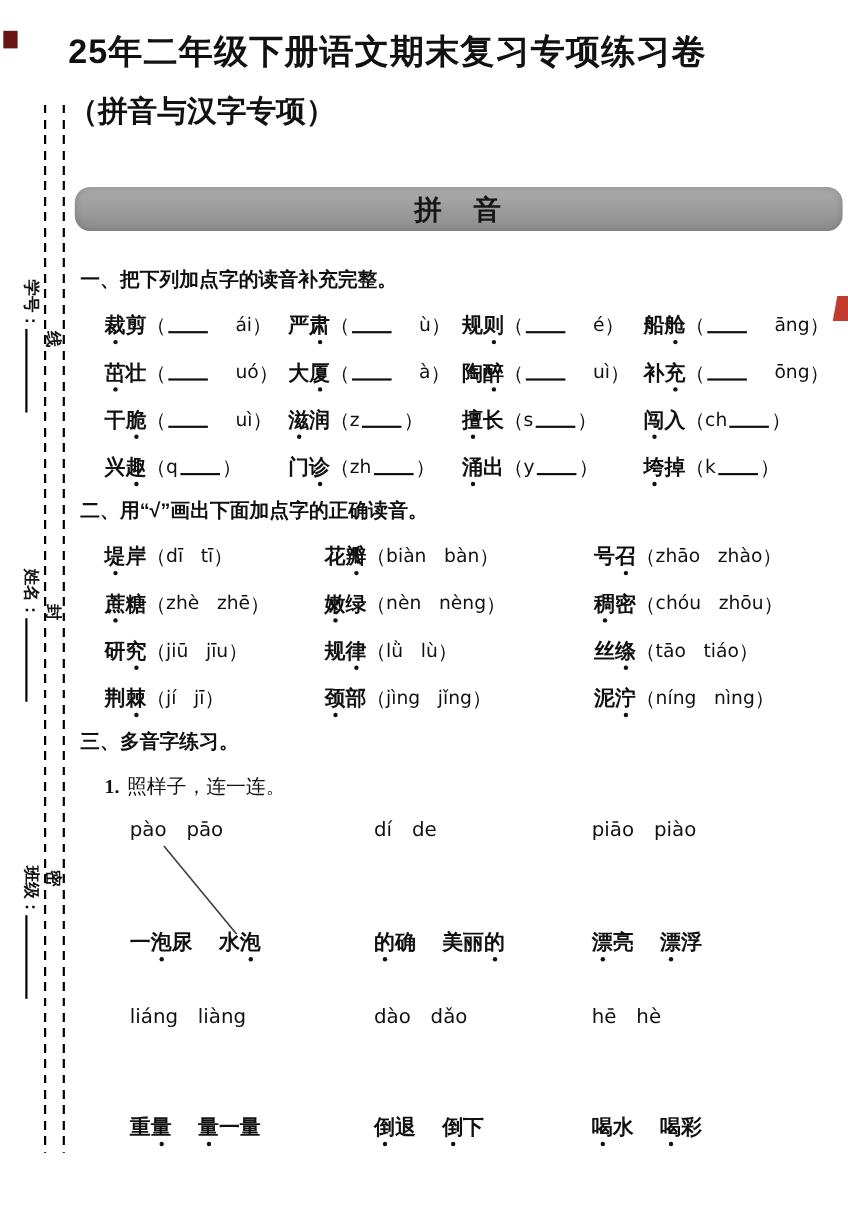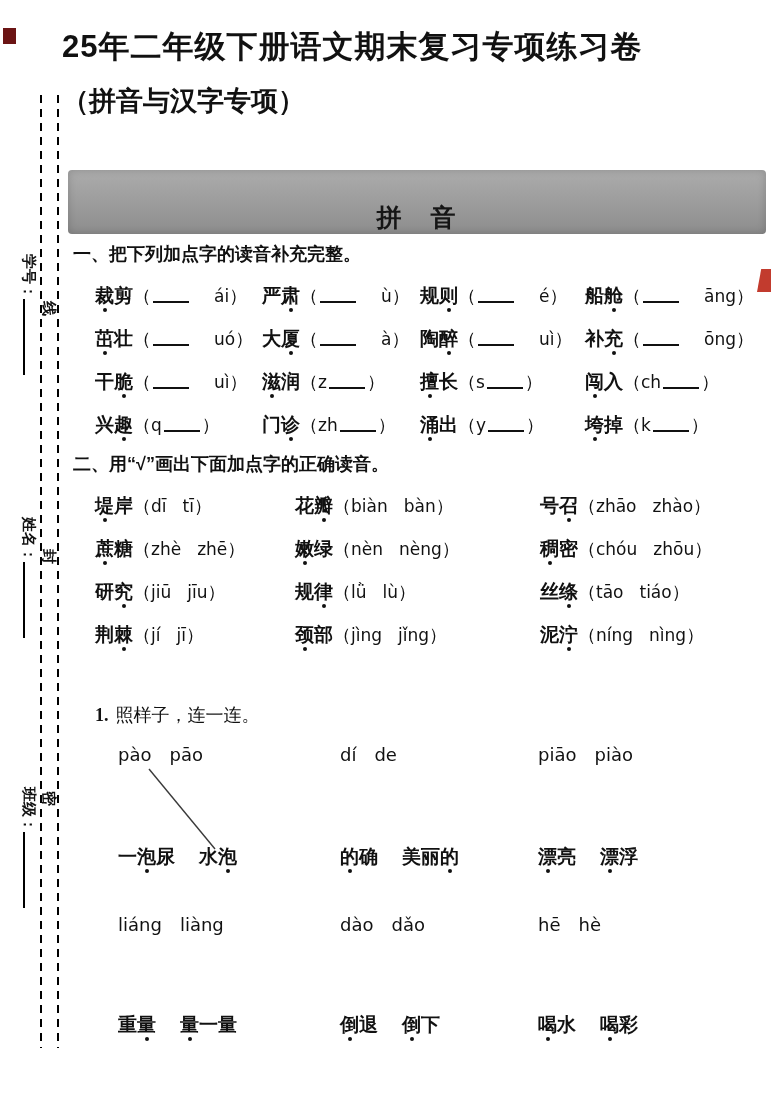--- a/index.html
+++ b/index.html
@@ -10,23 +10,23 @@
   
   .hdr{position:absolute;left:62px;right:4px;top:0;text-align:left}
   .title{margin-top:26px;font-size:31px;font-weight:bold;letter-spacing:1px}
   .subtitle{margin-top:15px;font-size:27px;font-weight:bold}
   .info{margin-top:17px;font-size:17px;font-weight:bold}
   .info .seg{margin:0 10px}
   .blank{display:inline-block;border-bottom:2px solid #111;height:13px;vertical-align:-2px}
   .info-blank{width:46px;margin-left:1px}
 
   
-  .banner{position:absolute;left:68px;top:170px;width:698px;height:64px;border-radius:4px;
+  .banner{position:absolute;left:68px;top:170px;width:698px;height:40px;border-radius:14px;
           background:linear-gradient(180deg,#acacac,var(--banner-gray,#8d8d8d));
-          display:flex;align-items:flex-end;justify-content:center;box-shadow:inset 0 0 8px rgba(0,0,0,.18)}
+          display:flex;align-items:center;justify-content:center;box-shadow:inset 0 0 8px rgba(0,0,0,.18)}
   .banner-label{font-size:25px;font-weight:bold;color:#161616;letter-spacing:2px}
 
   
   .sec-h{position:absolute;left:73px;font-size:18px;font-weight:bold}
   #sec1-h{top:242px}
   #sec2-h{top:452px}
   #sec3-h{top:662px}
   .sub-q{position:absolute;left:95px;top:703px;font-size:18px}
   .sub-num{font-family:"Liberation Serif",serif;font-weight:bold;margin-right:7px}
 
@@ -311,20 +311,21 @@
       </div>
       <div class="item">
         <span class="word"><span>泥</span><span class="dotted">泞</span></span>
         <span class="paren">（</span>
         <span class="opt">níng</span>
         <span class="opt">nìng</span>
         <span class="paren">）</span>
       </div>
     </div>
 
+  <div class="sec-h" id="sec3-h">三、多音字练习。</div>
   <div class="sub-q">
     <span class="sub-num">1.</span><span>照样子，连一连。</span>
   </div>
   <div class="row3" id="rowA">
       <div class="cell"><span class="py">pào</span><span class="py">pāo</span></div>
       <div class="cell"><span class="py">dí</span><span class="py">de</span></div>
       <div class="cell"><span class="py">piāo</span><span class="py">piào</span></div>
     </div>
   <div class="row3" id="rowB">
       <div class="cell"><span class="w3"><span>一</span><span class="dotted">泡</span><span>尿</span></span><span class="w3"><span>水</span><span class="dotted">泡</span></span></div>

